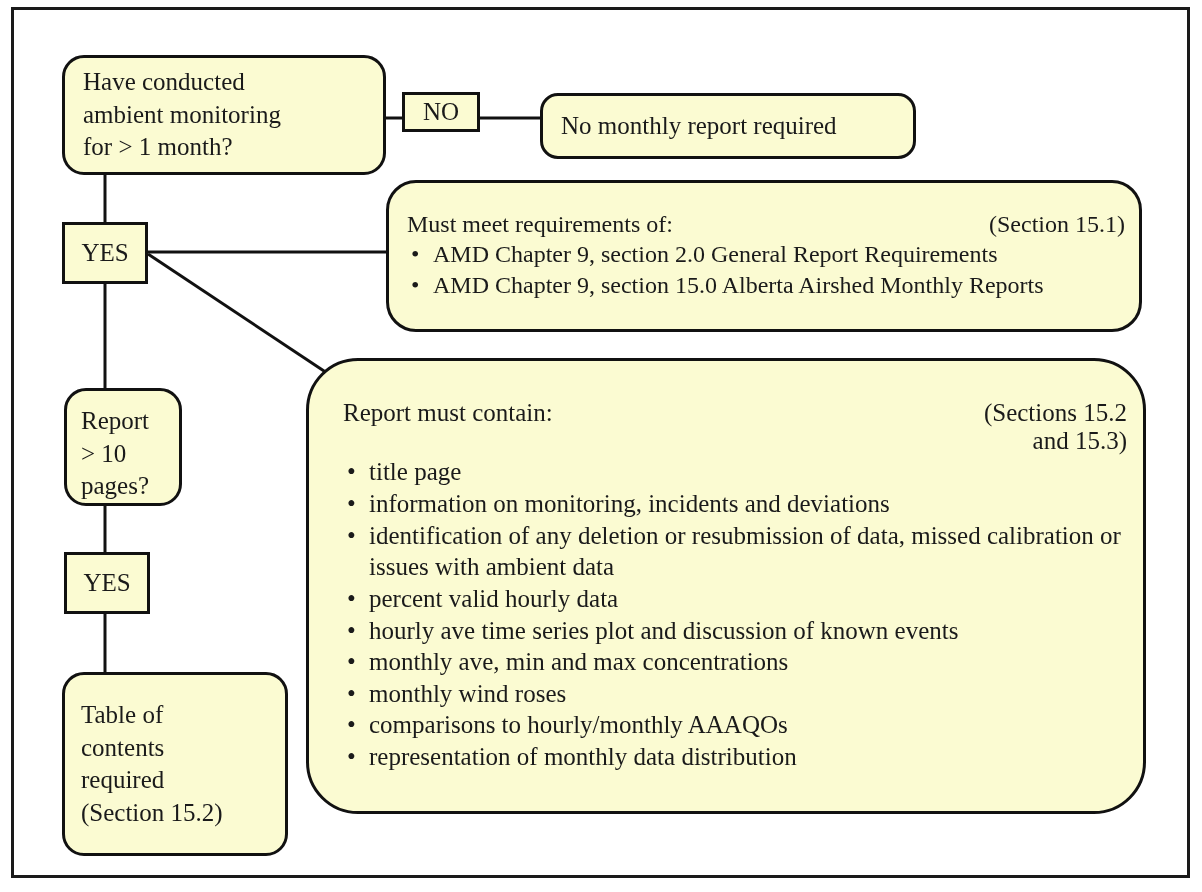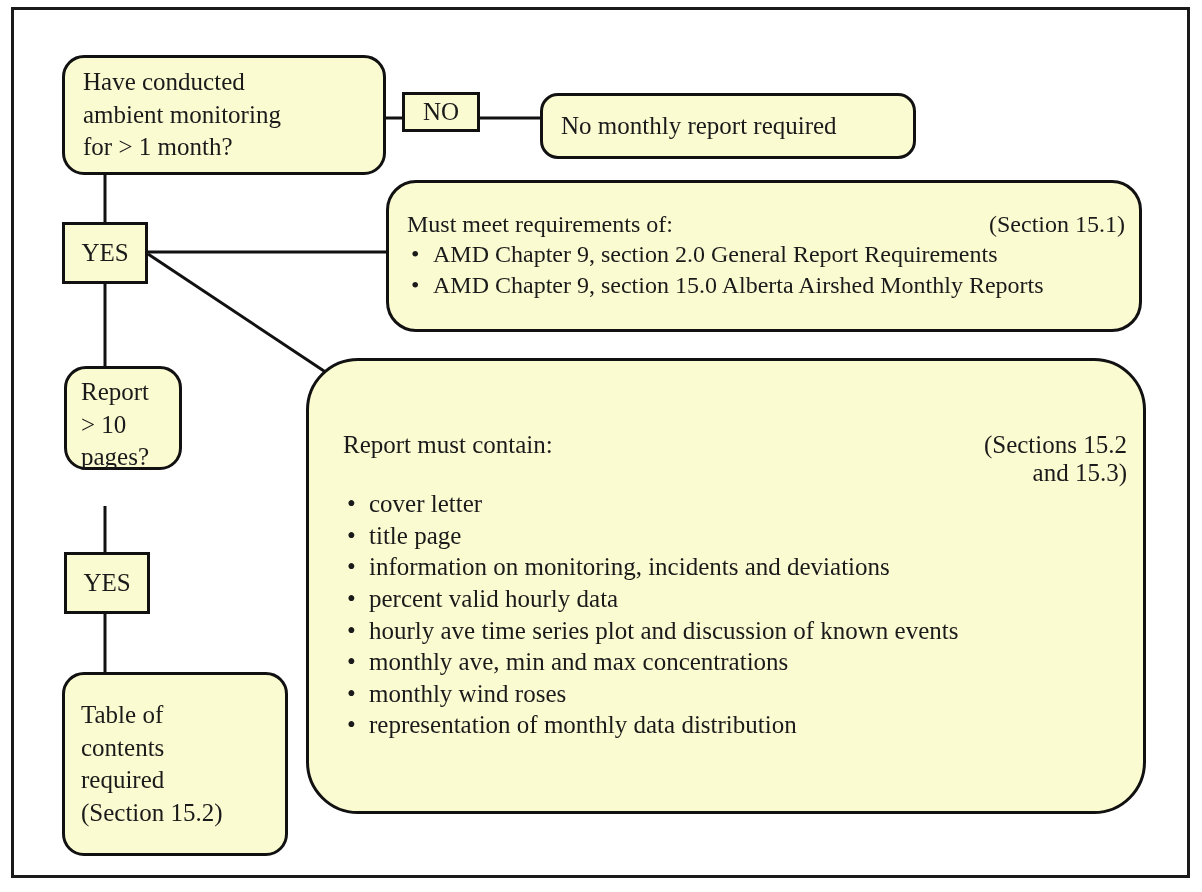--- a/index.html
+++ b/index.html
@@ -80,21 +80,21 @@
     left: 62px; top: 222px; width: 86px; height: 62px;
     align-items: center; justify-content: center;
     font-size: 25px;
   }
   #node-requirements {
     left: 386px; top: 180px; width: 756px; height: 152px;
     padding: 8px 14px 8px 18px;
     font-size: 24px;
   }
   #node-report-pages {
-    left: 64px; top: 366px; width: 118px; height: 104px;
+    left: 64px; top: 388px; width: 118px; height: 118px;
     padding: 20px 0 6px 14px;
     font-size: 25px;
   }
   #node-yes-bottom {
     left: 64px; top: 552px; width: 86px; height: 62px;
     align-items: center; justify-content: center;
     font-size: 25px;
   }
   #node-toc {
     left: 62px; top: 672px; width: 226px; height: 184px;
@@ -211,24 +211,25 @@
 
   <div class="node rounded-xl" id="node-report-contains">
     <div class="head-row">
       <span class="head-title">Report must contain:</span>
       <span class="section-ref">
         <span class="ref-line">(Sections 15.2</span>
         <span class="ref-line">and 15.3)</span>
       </span>
     </div>
     <ul class="bullets">
-      <li>cover letter</li>
       <li>title page</li>
       <li>information on monitoring, incidents and deviations</li>
+      <li>identification of any deletion or resubmission of data, missed calibration or issues with ambient data</li>
       <li>percent valid hourly data</li>
       <li>hourly ave time series plot and discussion of known events</li>
       <li>monthly ave, min and max concentrations</li>
       <li>monthly wind roses</li>
+      <li>comparisons to hourly/monthly AAAQOs</li>
       <li>representation of monthly data distribution</li>
     </ul>
   </div>
 
 </div>
 
 </body></html>

